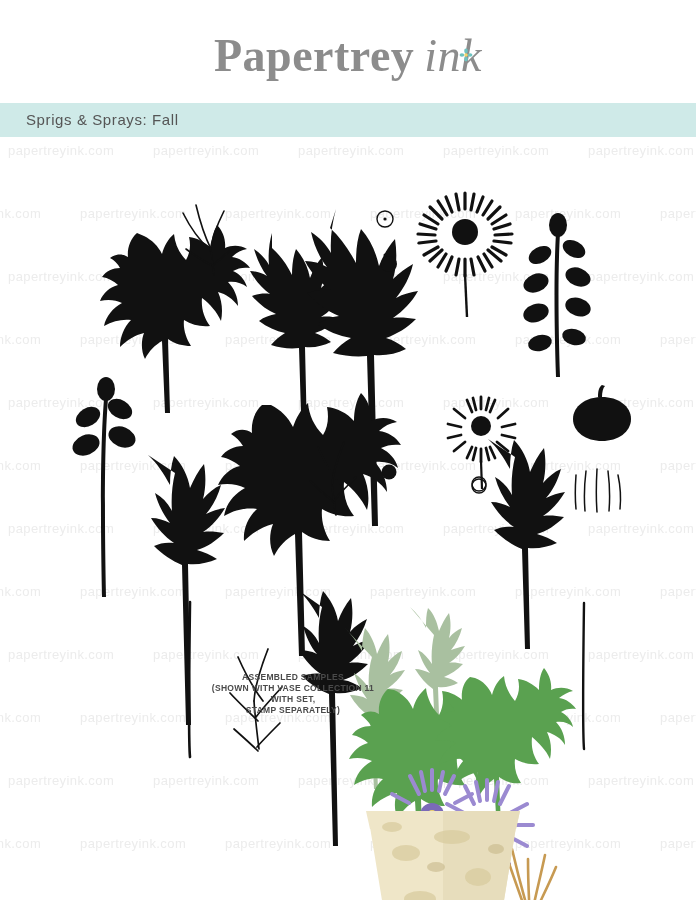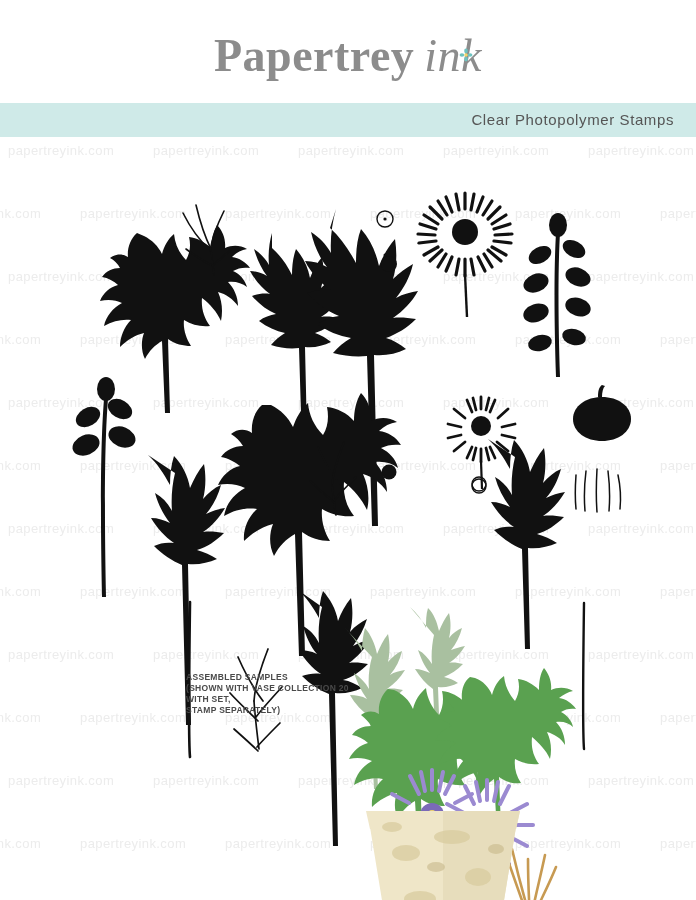--- a/index.html
+++ b/index.html
@@ -108,20 +108,21 @@
     width: 696px;
     height: 763px;
   }
 
   
   .caption {
     position: absolute;
     left: 186px;
     top: 672px;
     width: 214px;
+    text-align: center;
     font-size: 8.5px;
     line-height: 11px;
     color: #4a4a4a;
     letter-spacing: 0.3px;
     font-weight: bold;
   }
   .caption div { white-space: nowrap; }
 </style>
 </head>
 <body>
@@ -137,21 +138,21 @@
         <ellipse cx="10" cy="4.2" rx="2.6" ry="3.4"></ellipse>
         <ellipse cx="10" cy="15.8" rx="2.6" ry="3.4"></ellipse>
         <ellipse cx="4.2" cy="10" rx="3.4" ry="2.6"></ellipse>
         <ellipse cx="15.8" cy="10" rx="3.4" ry="2.6"></ellipse>
       </g>
       <circle cx="10" cy="10" r="2.5" fill="#f3d96b"></circle>
     </svg>
   </div>
 
   <div class="band">
-    <div class="band-right">Clear Photopolymer Stamps</div>
+    <div class="band-left">Sprigs &amp; Sprays: Fall</div>
   </div>
 
   <div class="watermarks" id="watermark-layer">
       <div class="wm" style="left: 8px; top: 6px;">papertreyink.com</div>
       <div class="wm" style="left: 153px; top: 6px;">papertreyink.com</div>
       <div class="wm" style="left: 298px; top: 6px;">papertreyink.com</div>
       <div class="wm" style="left: 443px; top: 6px;">papertreyink.com</div>
       <div class="wm" style="left: 588px; top: 6px;">papertreyink.com</div>
       <div class="wm" style="left: -65px; top: 69px;">papertreyink.com</div>
       <div class="wm" style="left: 80px; top: 69px;">papertreyink.com</div>
@@ -511,18 +512,18 @@
         <path d="M498 796 C504 803 508 810 508 817 C508 825 504 832 498 838 C502 831 504 824 504 817 C504 810 502 803 498 796 Z" fill="#e2952e"></path>
         <path d="M482 796 c-1 -6 0 -10 3 -13 l3 2 c-2 3 -3 7 -3 11 z" fill="#7e8f4a"></path>
         <path d="M485 785 C492 782 498 784 502 788 C496 787 490 788 486 790 Z" fill="#7e8f4a"></path>
       </g>
 
     </g>
   </svg>
 
   <div class="caption">
     <div>ASSEMBLED SAMPLES</div>
-    <div>(SHOWN WITH VASE COLLECTION 20</div>
+    <div>(SHOWN WITH VASE COLLECTION 11</div>
     <div>WITH SET,</div>
     <div>STAMP SEPARATELY)</div>
   </div>
 
 </div>
 
 </body></html>

